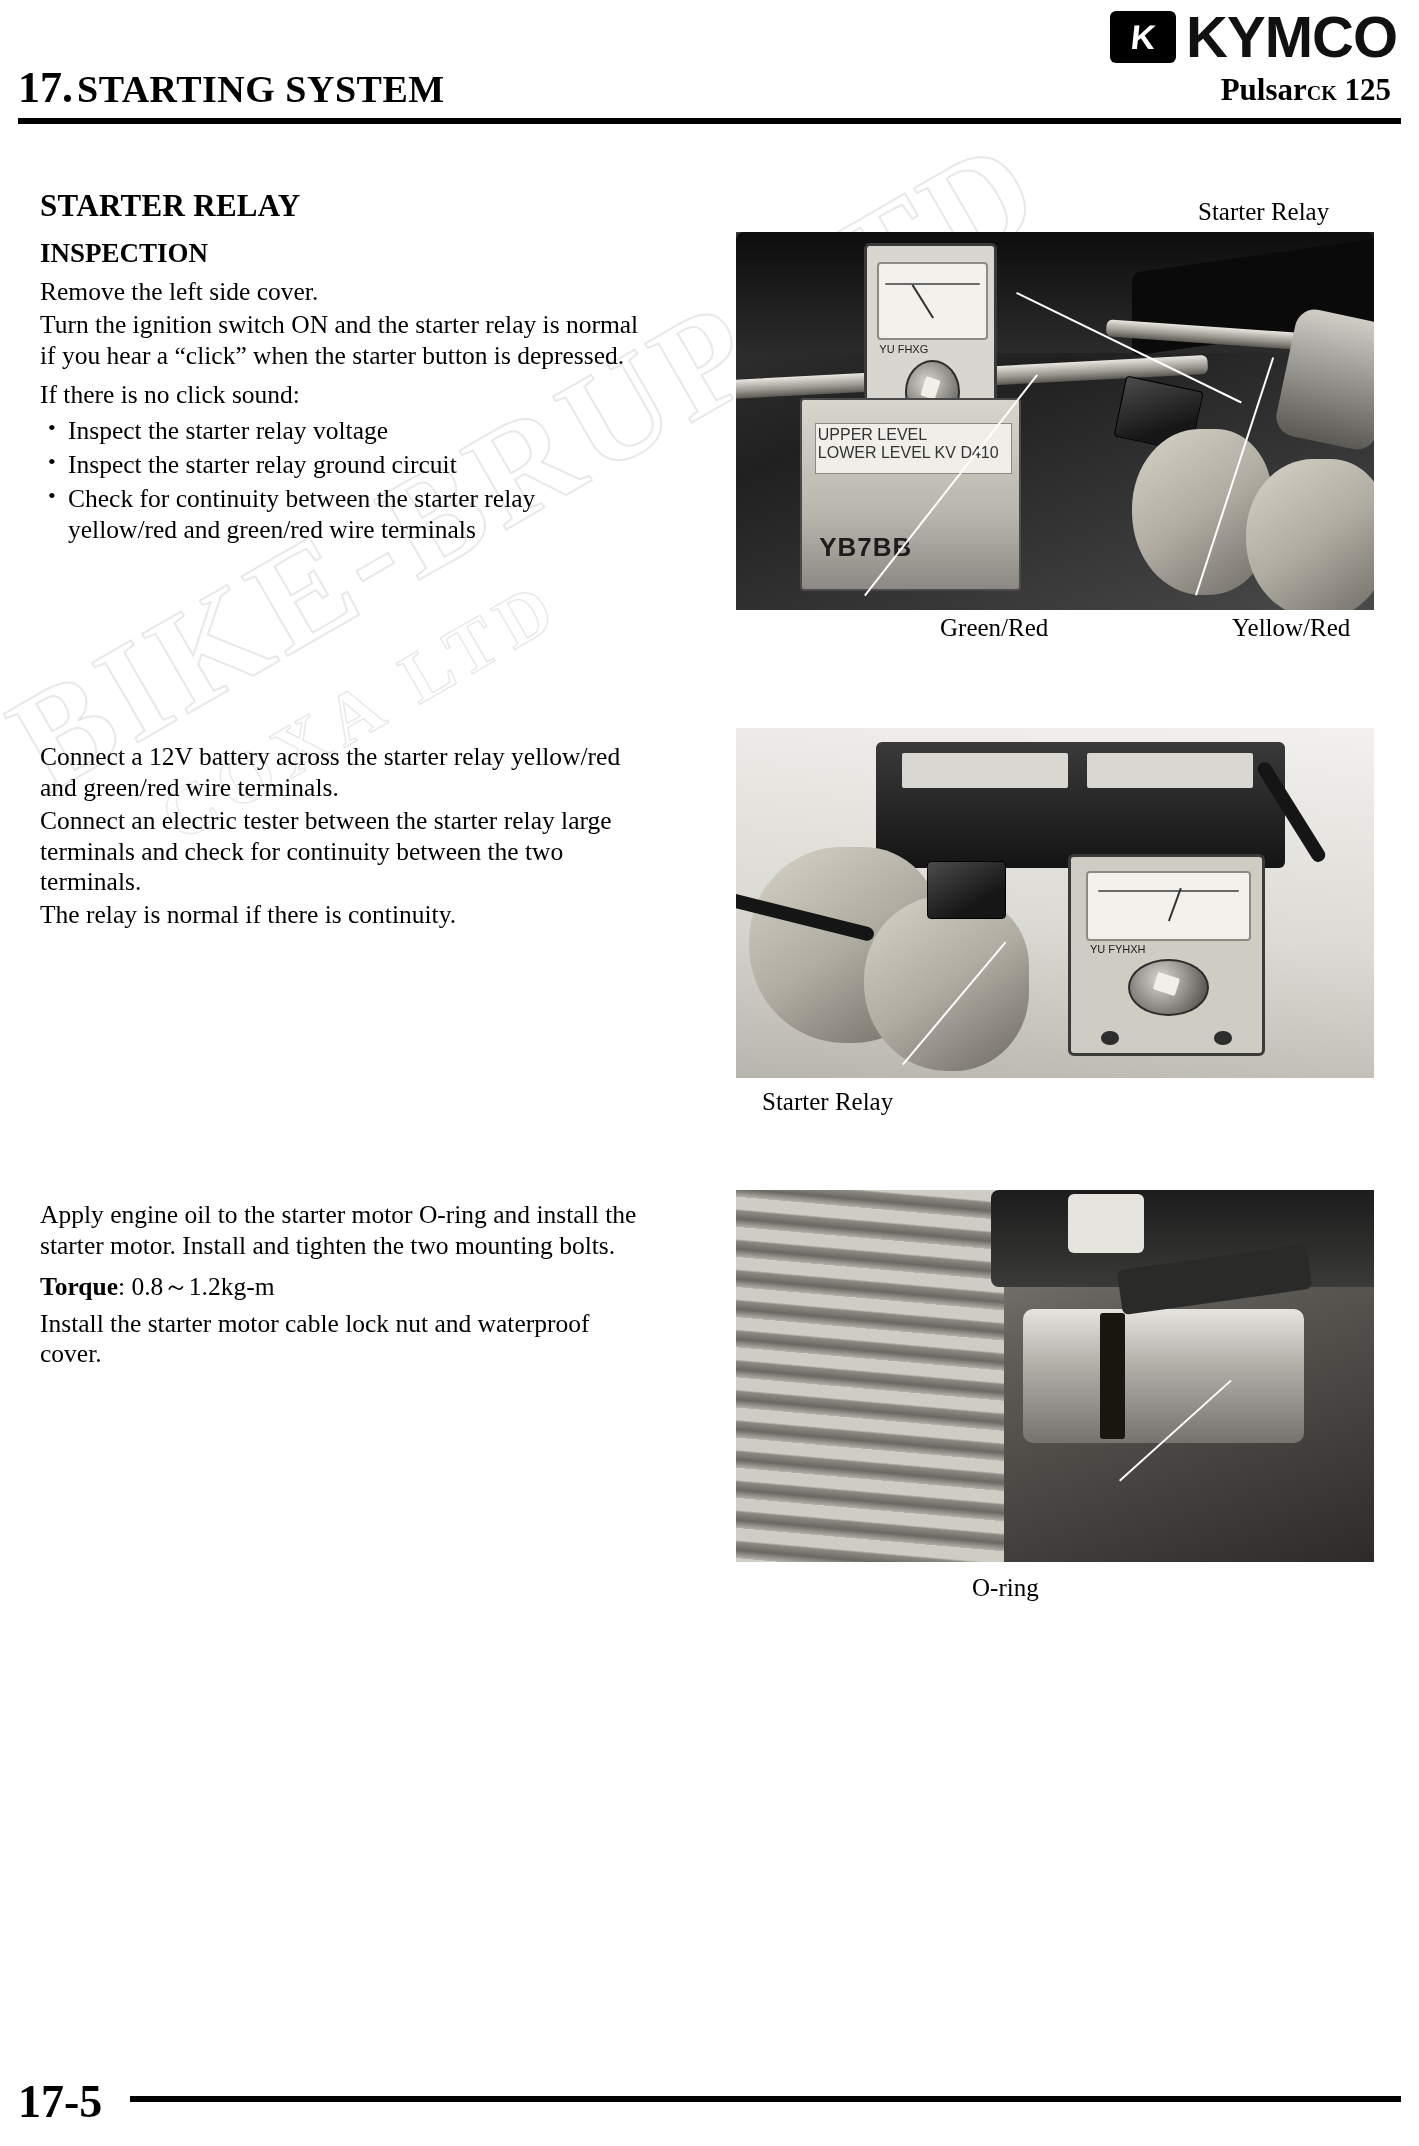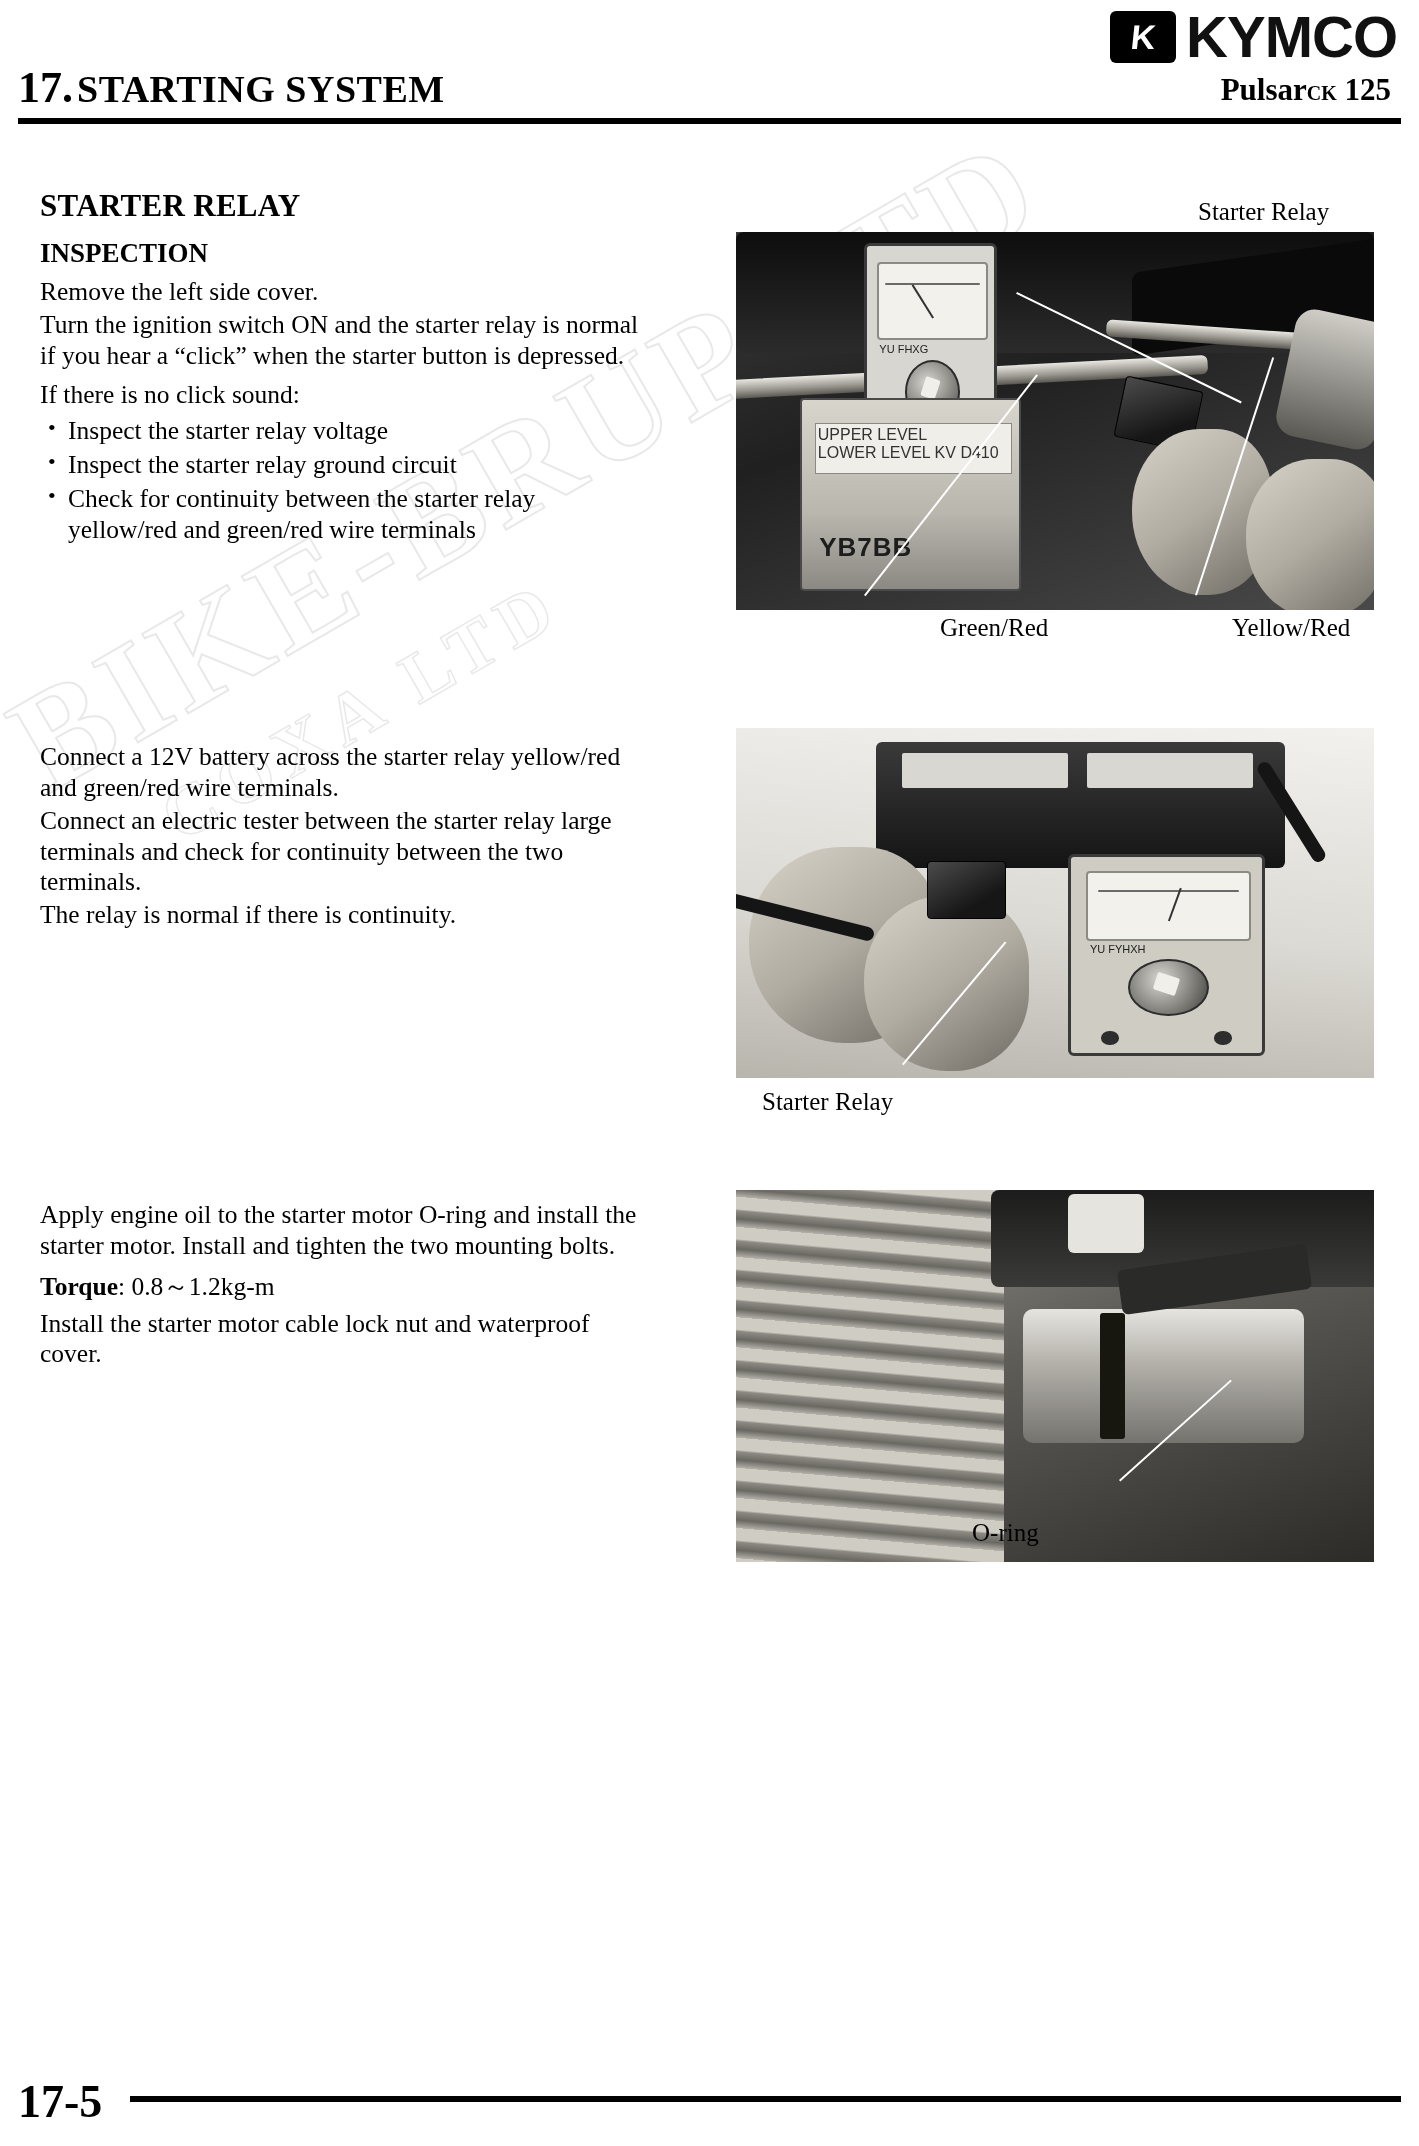--- a/index.html
+++ b/index.html
@@ -329,18 +329,18 @@
 
   <div class="fig p3" style="left:728px; top:1190px; width:638px; height:372px;">
     <div class="fins"></div>
     <div class="dark-blob" style="left:40%; top:0; width:62%; height:26%; background:linear-gradient(180deg,#1c1c1c,#3a3a38);"></div>
     <div class="dark-blob" style="left:52%; top:1%; width:12%; height:16%; background:#e6e4df; border-radius:6px;"></div>
     <div class="motor-body"></div>
     <div class="oring-band"></div>
     <div class="dark-blob" style="left:60%; top:18%; width:30%; height:12%; background:#2a2a28; border-radius:6px; transform:rotate(-8deg);"></div>
     <div class="leader-dark" style="left:60%; top:78%; width:150px; background:#fff; transform:rotate(-42deg);"></div>
   </div>
-  <div class="caption" style="left:972px; top:1519px;">O-ring</div>
+  <div class="caption" style="left:972px; top:1574px;">O-ring</div>
 
   <div class="footer-num">17-5</div>
   <div class="footer-rule"></div>
 
 </div>
 
 </body></html>

